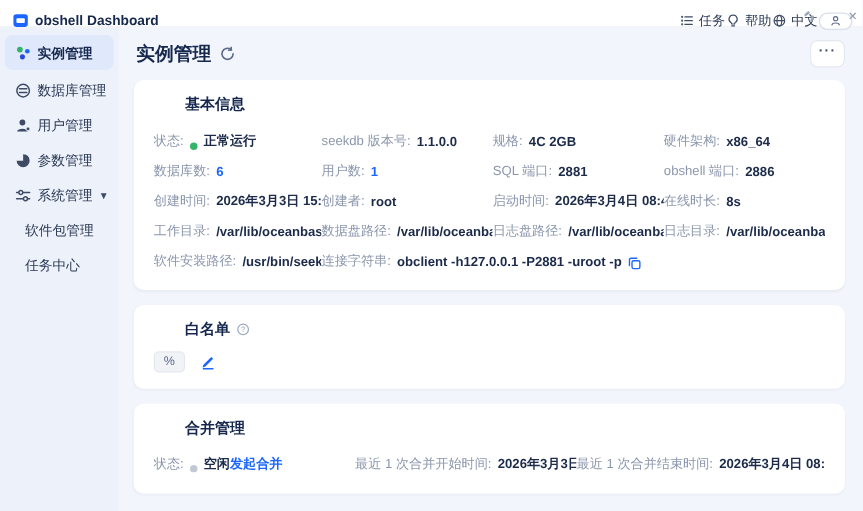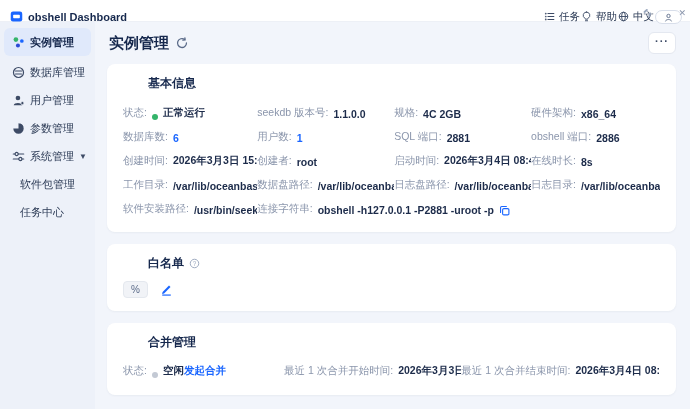--- a/index.html
+++ b/index.html
@@ -283,21 +283,21 @@
               <span class="val">/var/lib/oceanbase/log</span>
             </div>
           </div>
           <div class="bi-row">
             <div class="bi-cell">
               <span class="lbl">软件安装路径:</span>
               <span class="val">/usr/bin/seekdb</span>
             </div>
             <div class="bi-cell span3">
               <span class="lbl">连接字符串:</span>
-              <span class="val">obshell -h127.0.0.1 -P2881 -uroot -p</span>
+              <span class="val">obclient -h127.0.0.1 -P2881 -uroot -p</span>
               <span class="copy">
                 <svg width="11" height="11" viewBox="0 0 14 14" fill="none" stroke="#1a66ff" stroke-width="1.4" stroke-linecap="round">
                   <rect x="4.6" y="4.6" width="8" height="8" rx="1.6"></rect>
                   <path d="M9.4 2h-6a1.4 1.4 0 0 0-1.4 1.4v6"></path>
                 </svg>
               </span>
             </div>
           </div>
         </div>
     </div>

